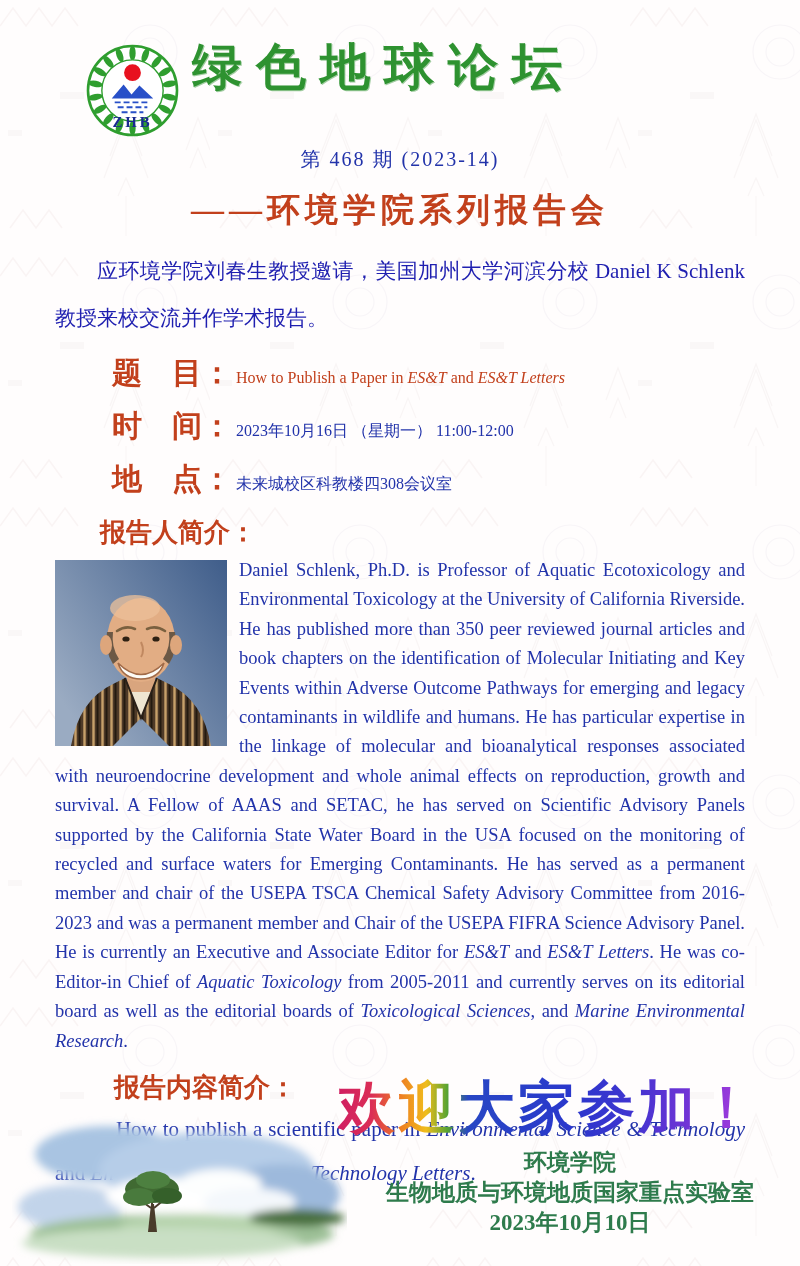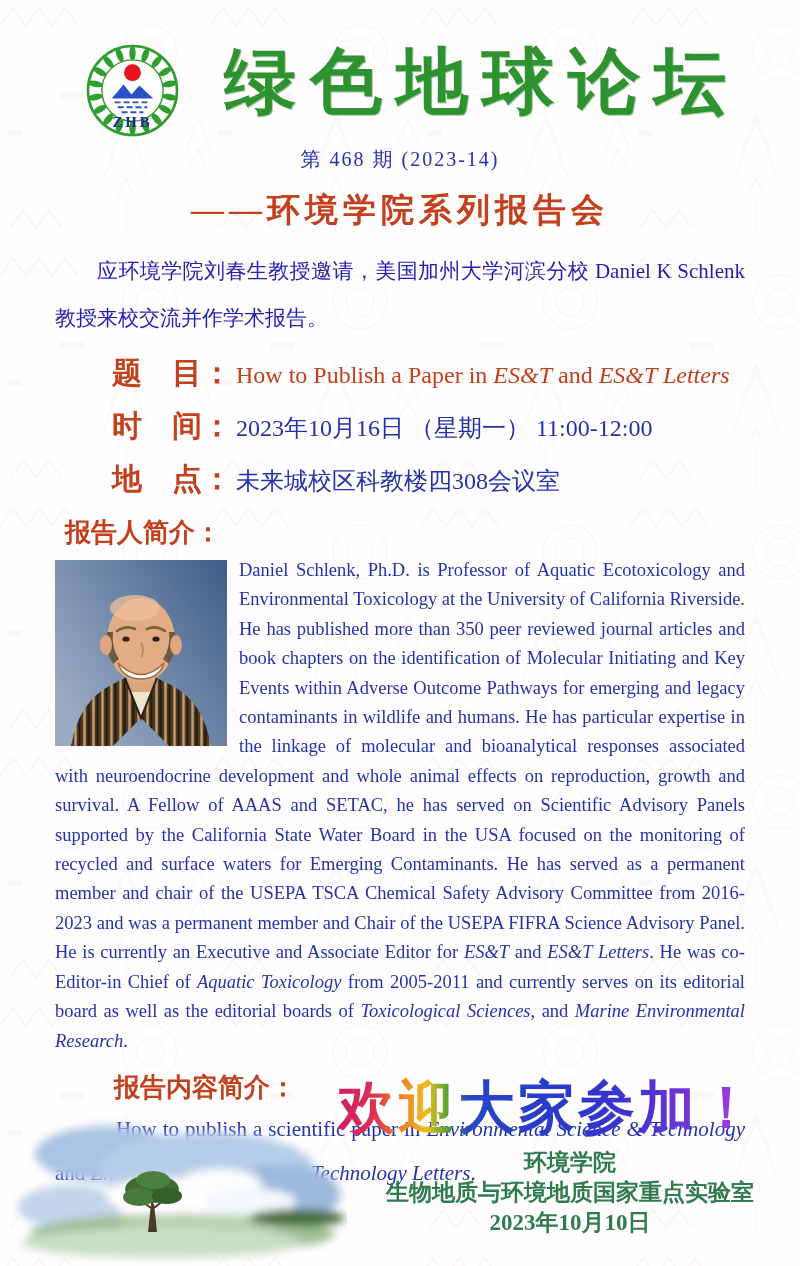--- a/index.html
+++ b/index.html
@@ -8,22 +8,22 @@
     background:#fffdfd; overflow:hidden;
     font-family:"Liberation Serif","DejaVu Serif",serif;
   }
   .watermark{position:absolute;left:0;top:0;z-index:0;pointer-events:none;}
   .layer{position:relative;z-index:1;}
 
   
   .header{position:relative;height:238px;}
   .logo{position:absolute;left:84px;top:44px;width:97px;height:93px;}
   .main-title{
-    position:absolute;left:192px;top:34px;width:548px;text-align:right;
-    font-size:72px;font-weight:bold;letter-spacing:14px;
+    position:absolute;left:192px;top:34px;width:548px;text-align:left;
+    font-size:50px;font-weight:bold;letter-spacing:14px;
     color:var(--title-green,#2E9230);
     text-shadow:1px 1px 0 rgba(46,146,48,.45);
     white-space:nowrap;
   }
   .issue-line{
     position:absolute;left:0;top:146px;width:100%;text-align:center;
     font-size:20px;letter-spacing:2px;color:var(--navy-blue,#2233AA);
   }
   .series-line{
     position:absolute;left:0;top:188px;width:100%;text-align:center;
@@ -35,27 +35,27 @@
   .intro{
     margin:10px 55px 0 55px;font-size:21px;line-height:47px;
     text-indent:2em;color:var(--intro-blue,#1F1FB0);font-weight:500;
     text-align:justify;
   }
 
   
   .info{margin:14px 55px 0 112px;}
   .info-row{margin-bottom:15px;line-height:33px;white-space:nowrap;}
   .info-label{font-weight:bold;font-size:30px;color:var(--accent-red,#C2401C);}
-  .info-value{font-size:24px;}
+  .info-value{font-size:16px;}
   .v-red{color:var(--accent-red,#C2401C);}
   .v-blue{color:var(--navy-blue,#2233AA);}
 
   
   .section-heading{
-    margin:8px 0 6px 65px;font-size:26px;font-weight:bold;
+    margin:8px 0 6px 100px;font-size:26px;font-weight:bold;
     color:var(--accent-red,#C2401C);
     font-family:"Liberation Sans","DejaVu Sans",sans-serif;
   }
   .bio{
     margin:4px 55px;font-size:18.5px;line-height:29.4px;text-align:justify;
     color:var(--navy-blue,#2233AA);
   }
   .photo{float:left;width:172px;height:186px;margin:4px 12px 4px 0;}
   .it{font-style:italic;}
 

